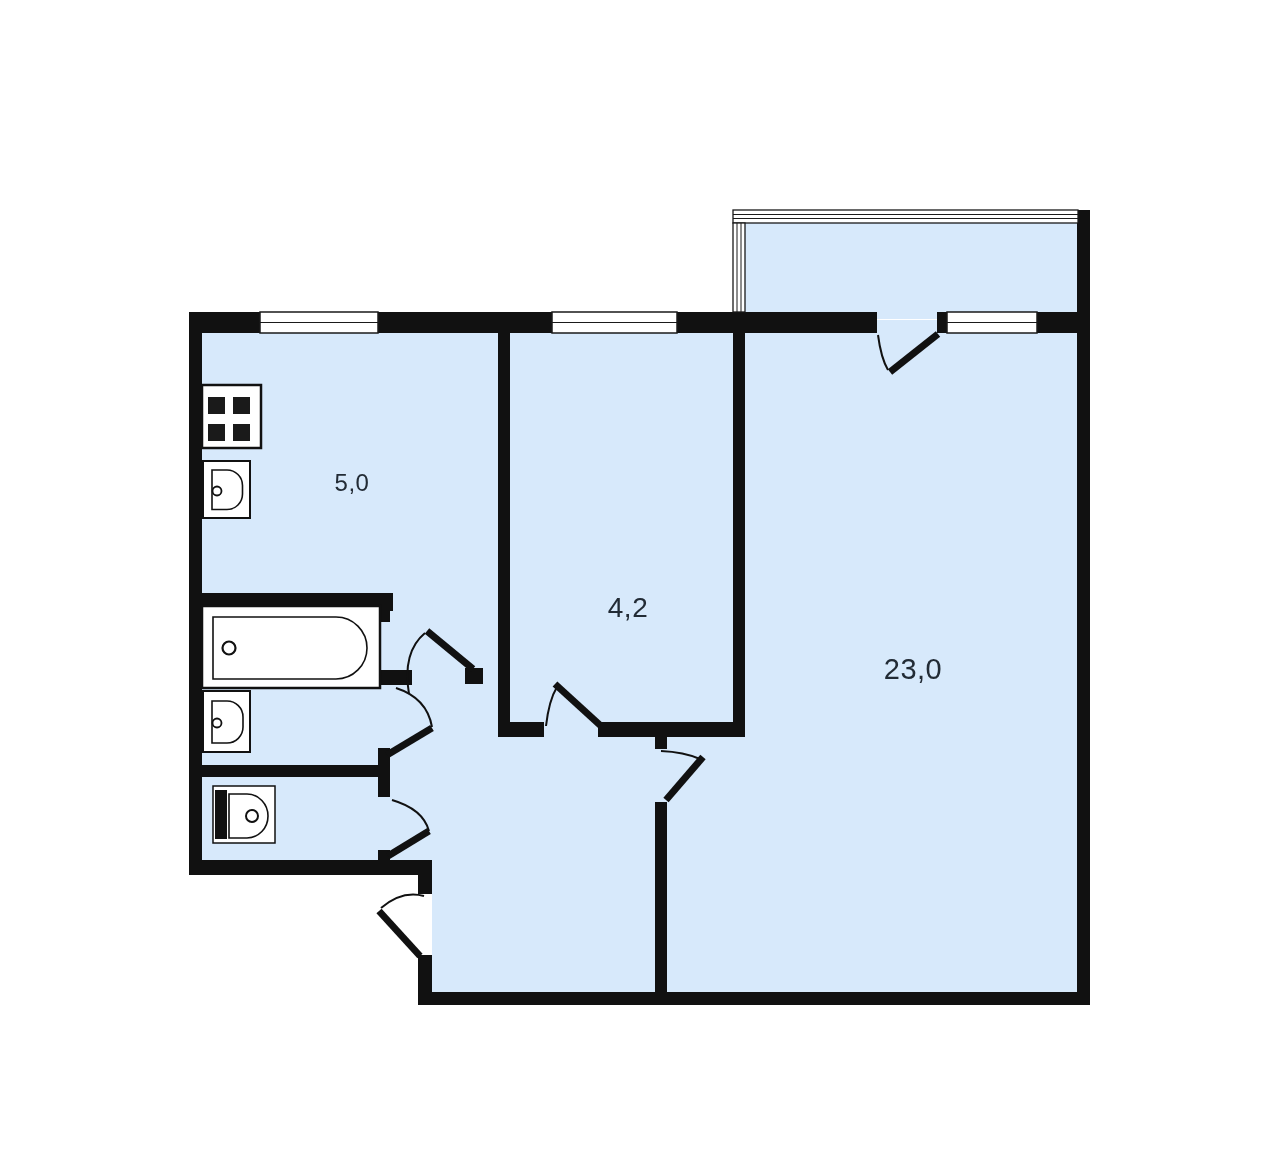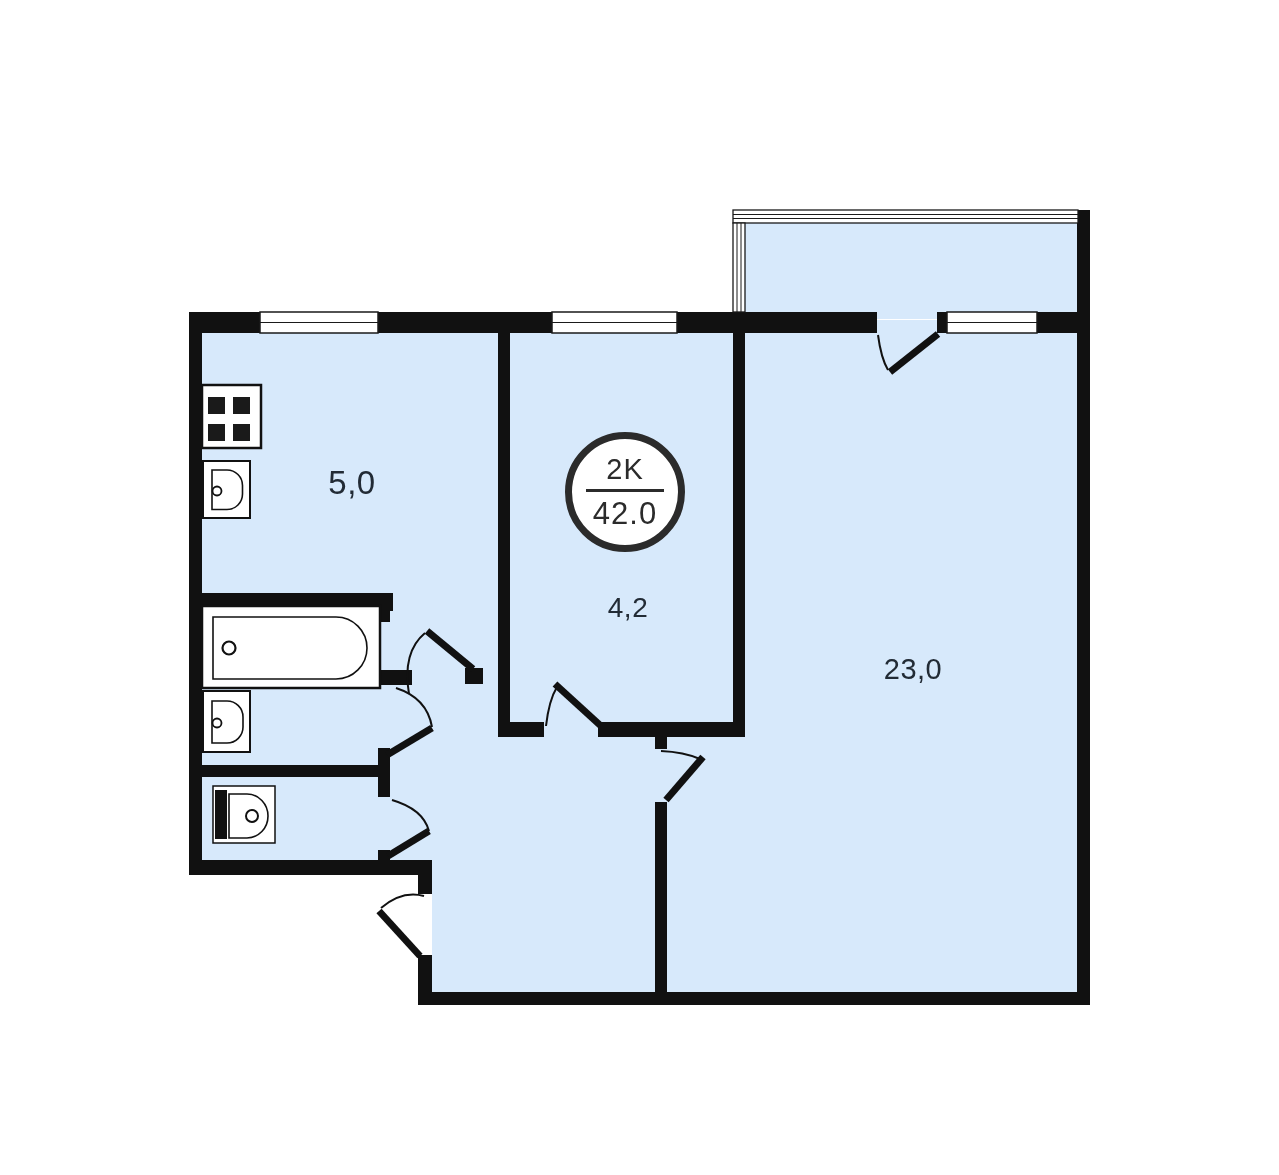--- a/index.html
+++ b/index.html
@@ -5,21 +5,21 @@
   html,body{margin:0;padding:0;background:#ffffff;}
   .stage{
     position:relative;width:1279px;height:1175px;background:#ffffff;
     font-family:"Liberation Sans",sans-serif;overflow:hidden;
   }
   .plan-svg{position:absolute;left:0;top:0;}
   .room-label{
     position:absolute;transform:translate(-50%,-50%);
     color:#222b35;letter-spacing:.5px;white-space:nowrap;
   }
-  .room-label.kitchen{left:352px;top:483px;font-size:33px;}
+  .room-label.kitchen{left:352px;top:483px;font-size:24px;}
   .room-label.small-room{left:628px;top:608px;font-size:28px;}
   .room-label.large-room{left:913px;top:669px;font-size:29px;}
   .area-badge{
     position:absolute;left:625px;top:492px;transform:translate(-50%,-50%);
     width:106px;height:106px;border-radius:50%;
     border:7px solid #2b2b2b;background:#ffffff;
     display:flex;flex-direction:column;align-items:center;justify-content:center;
     color:#2b2b2b;
   }
   .area-badge .badge-top{font-size:29px;line-height:1;letter-spacing:1px;}
@@ -170,19 +170,14 @@
         <path d="M229,794 H247 A21,22 0 0 1 268,816 A21,22 0 0 1 247,838 H229 Z" stroke-width="1.6"></path>
         <circle cx="252" cy="816" r="6" stroke-width="2"></circle>
       </g>
     </g>
   </svg>
 
   <div class="room-label kitchen">5,0</div>
   <div class="room-label small-room">4,2</div>
   <div class="room-label large-room">23,0</div>
 
-  <div class="area-badge">
-    <div class="badge-top">2K</div>
-    <div class="badge-divider"></div>
-    <div class="badge-bottom">42.0</div>
-  </div>
 
 </div>
 
 </body></html>

